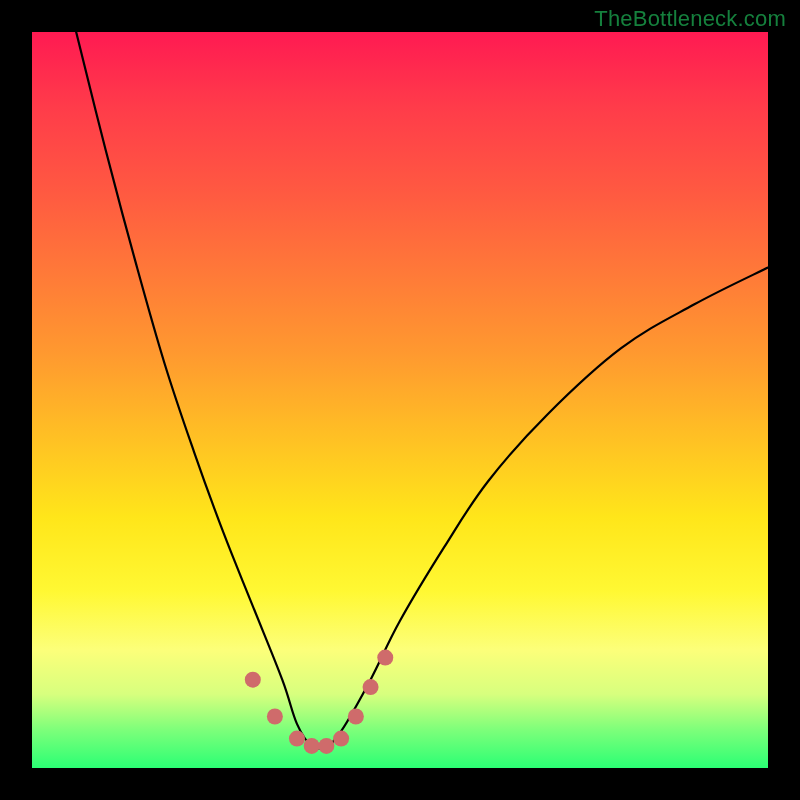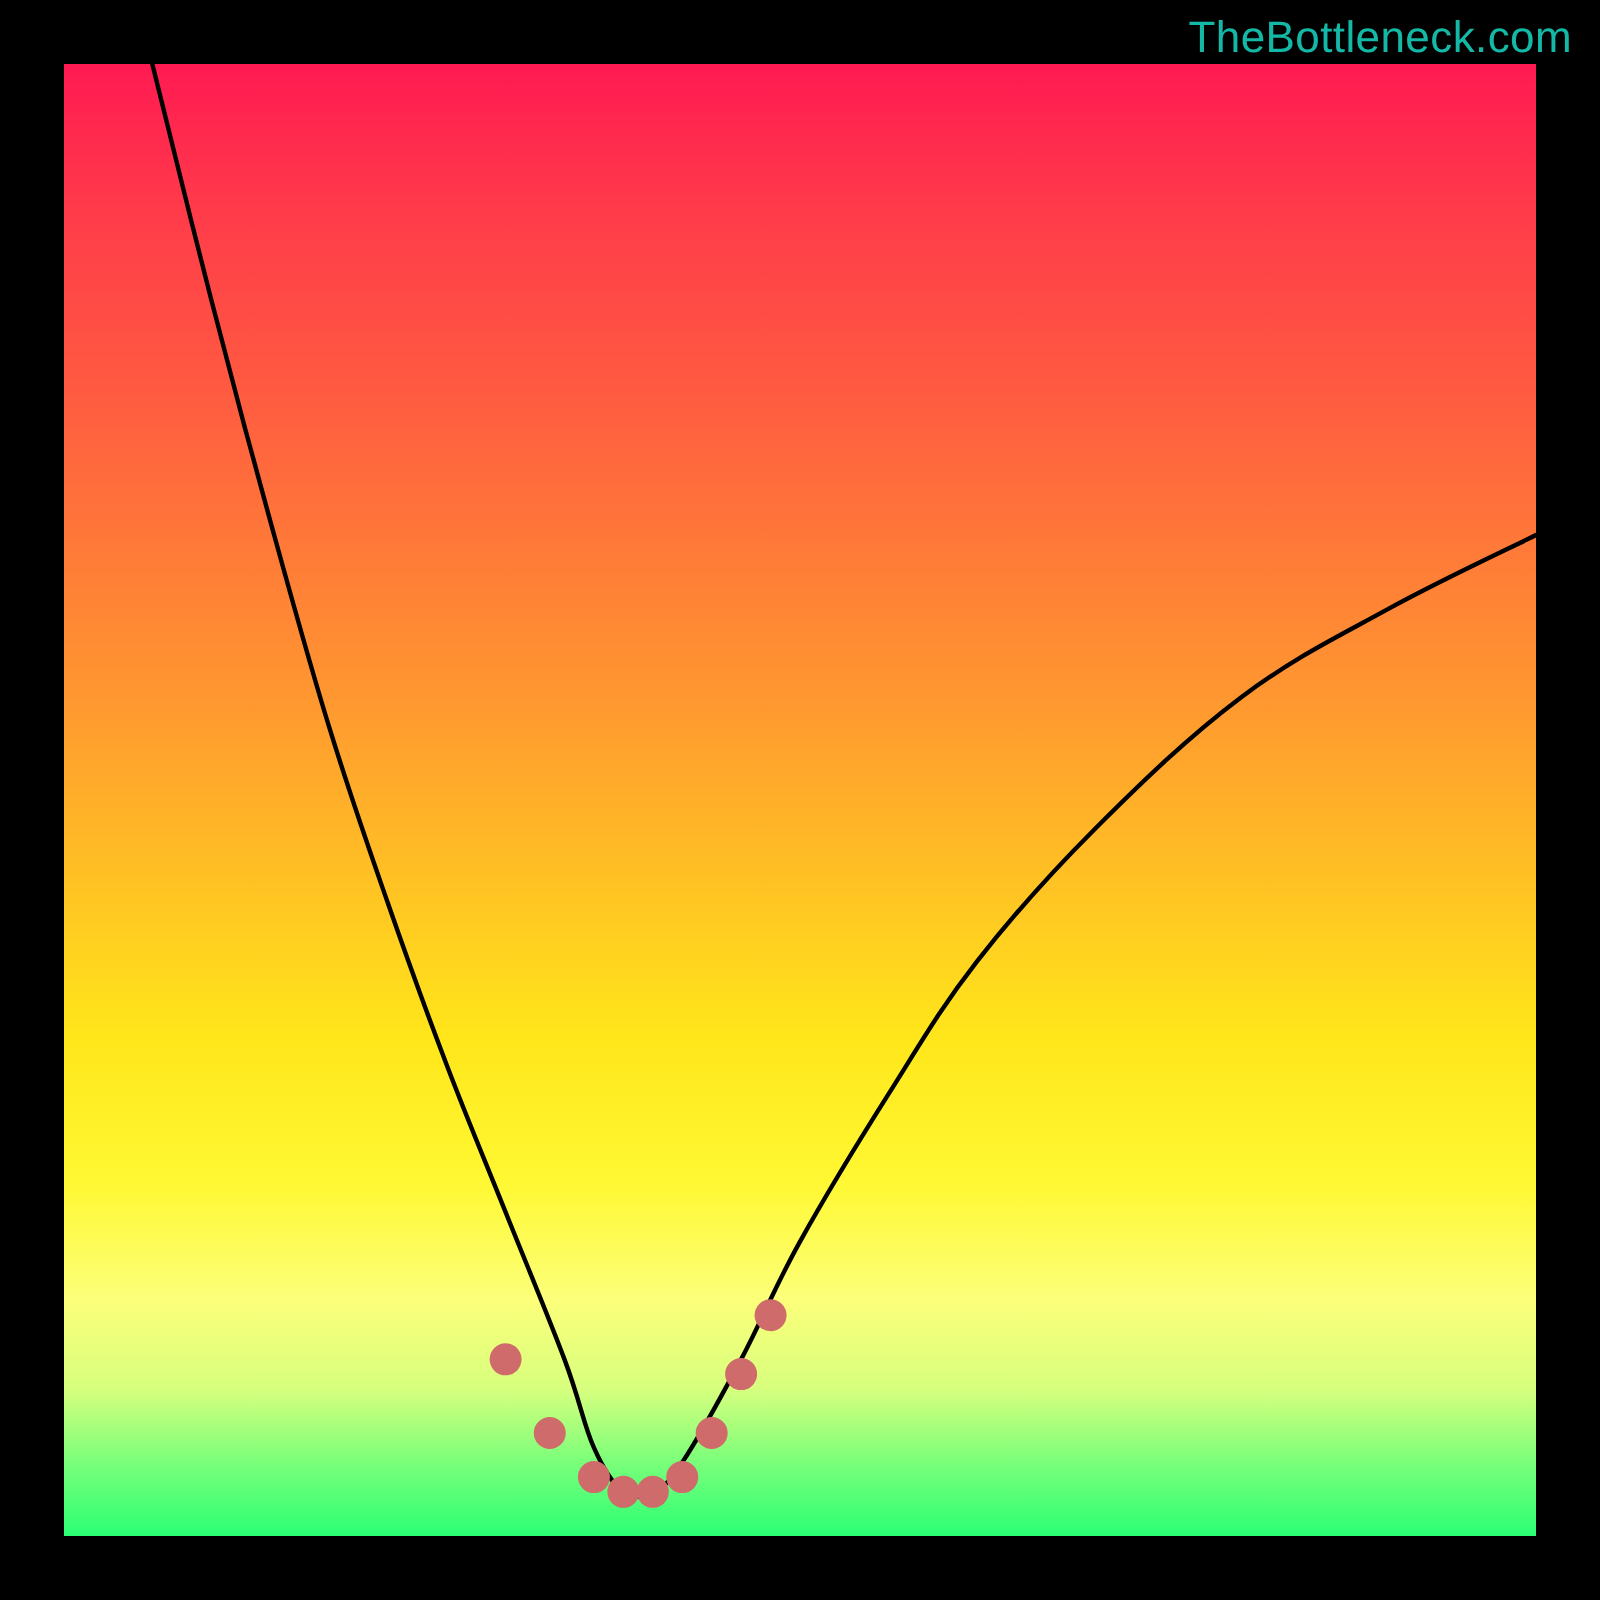--- a/index.html
+++ b/index.html
@@ -50,21 +50,21 @@
     inset: 0;
   }
   .dots {
     position: absolute;
     inset: 0;
   }
   .attribution {
     position: absolute;
     top: 6px;
     right: 14px;
-    color: #14b8a6;
+    color: #15803d;
     font-size: 22px;
     letter-spacing: 0.2px;
     font-weight: 400;
   }
 </style>
 </head>
 <body>
 
 <div class="frame">
   <div class="attribution">TheBottleneck.com</div>

